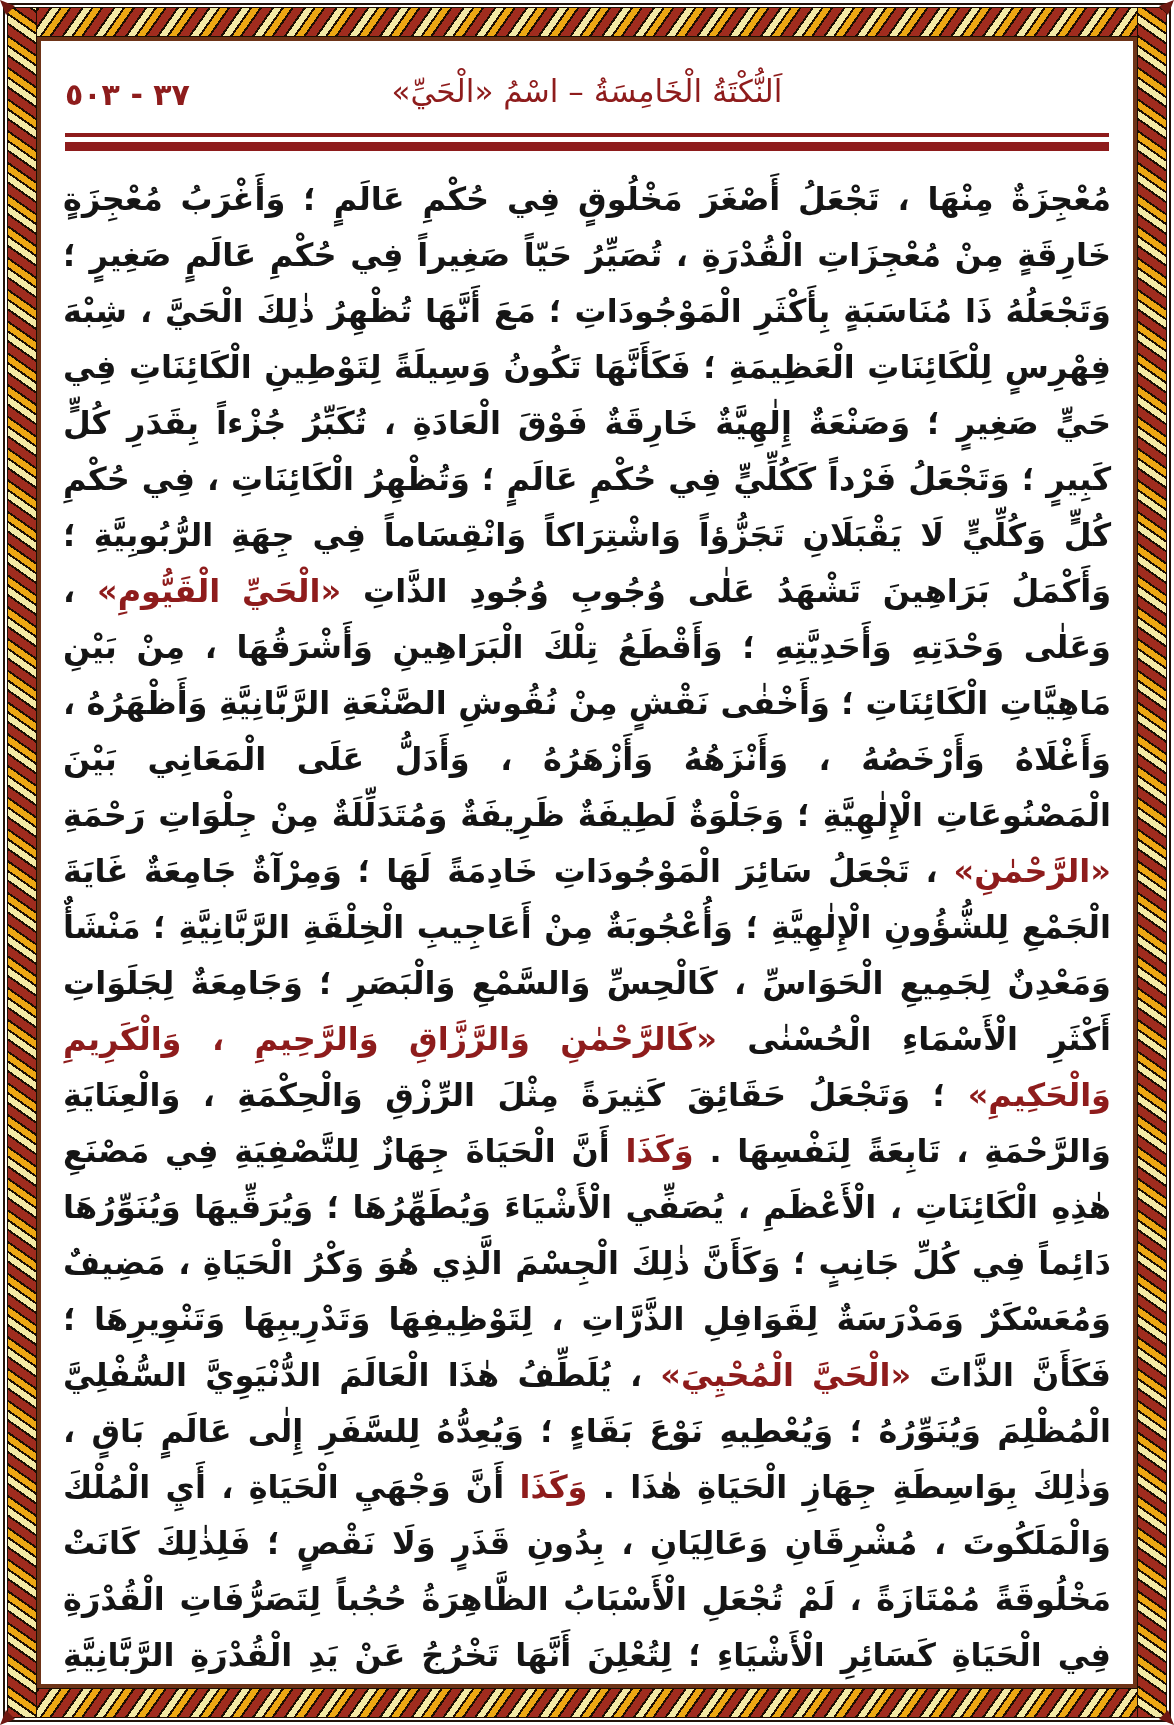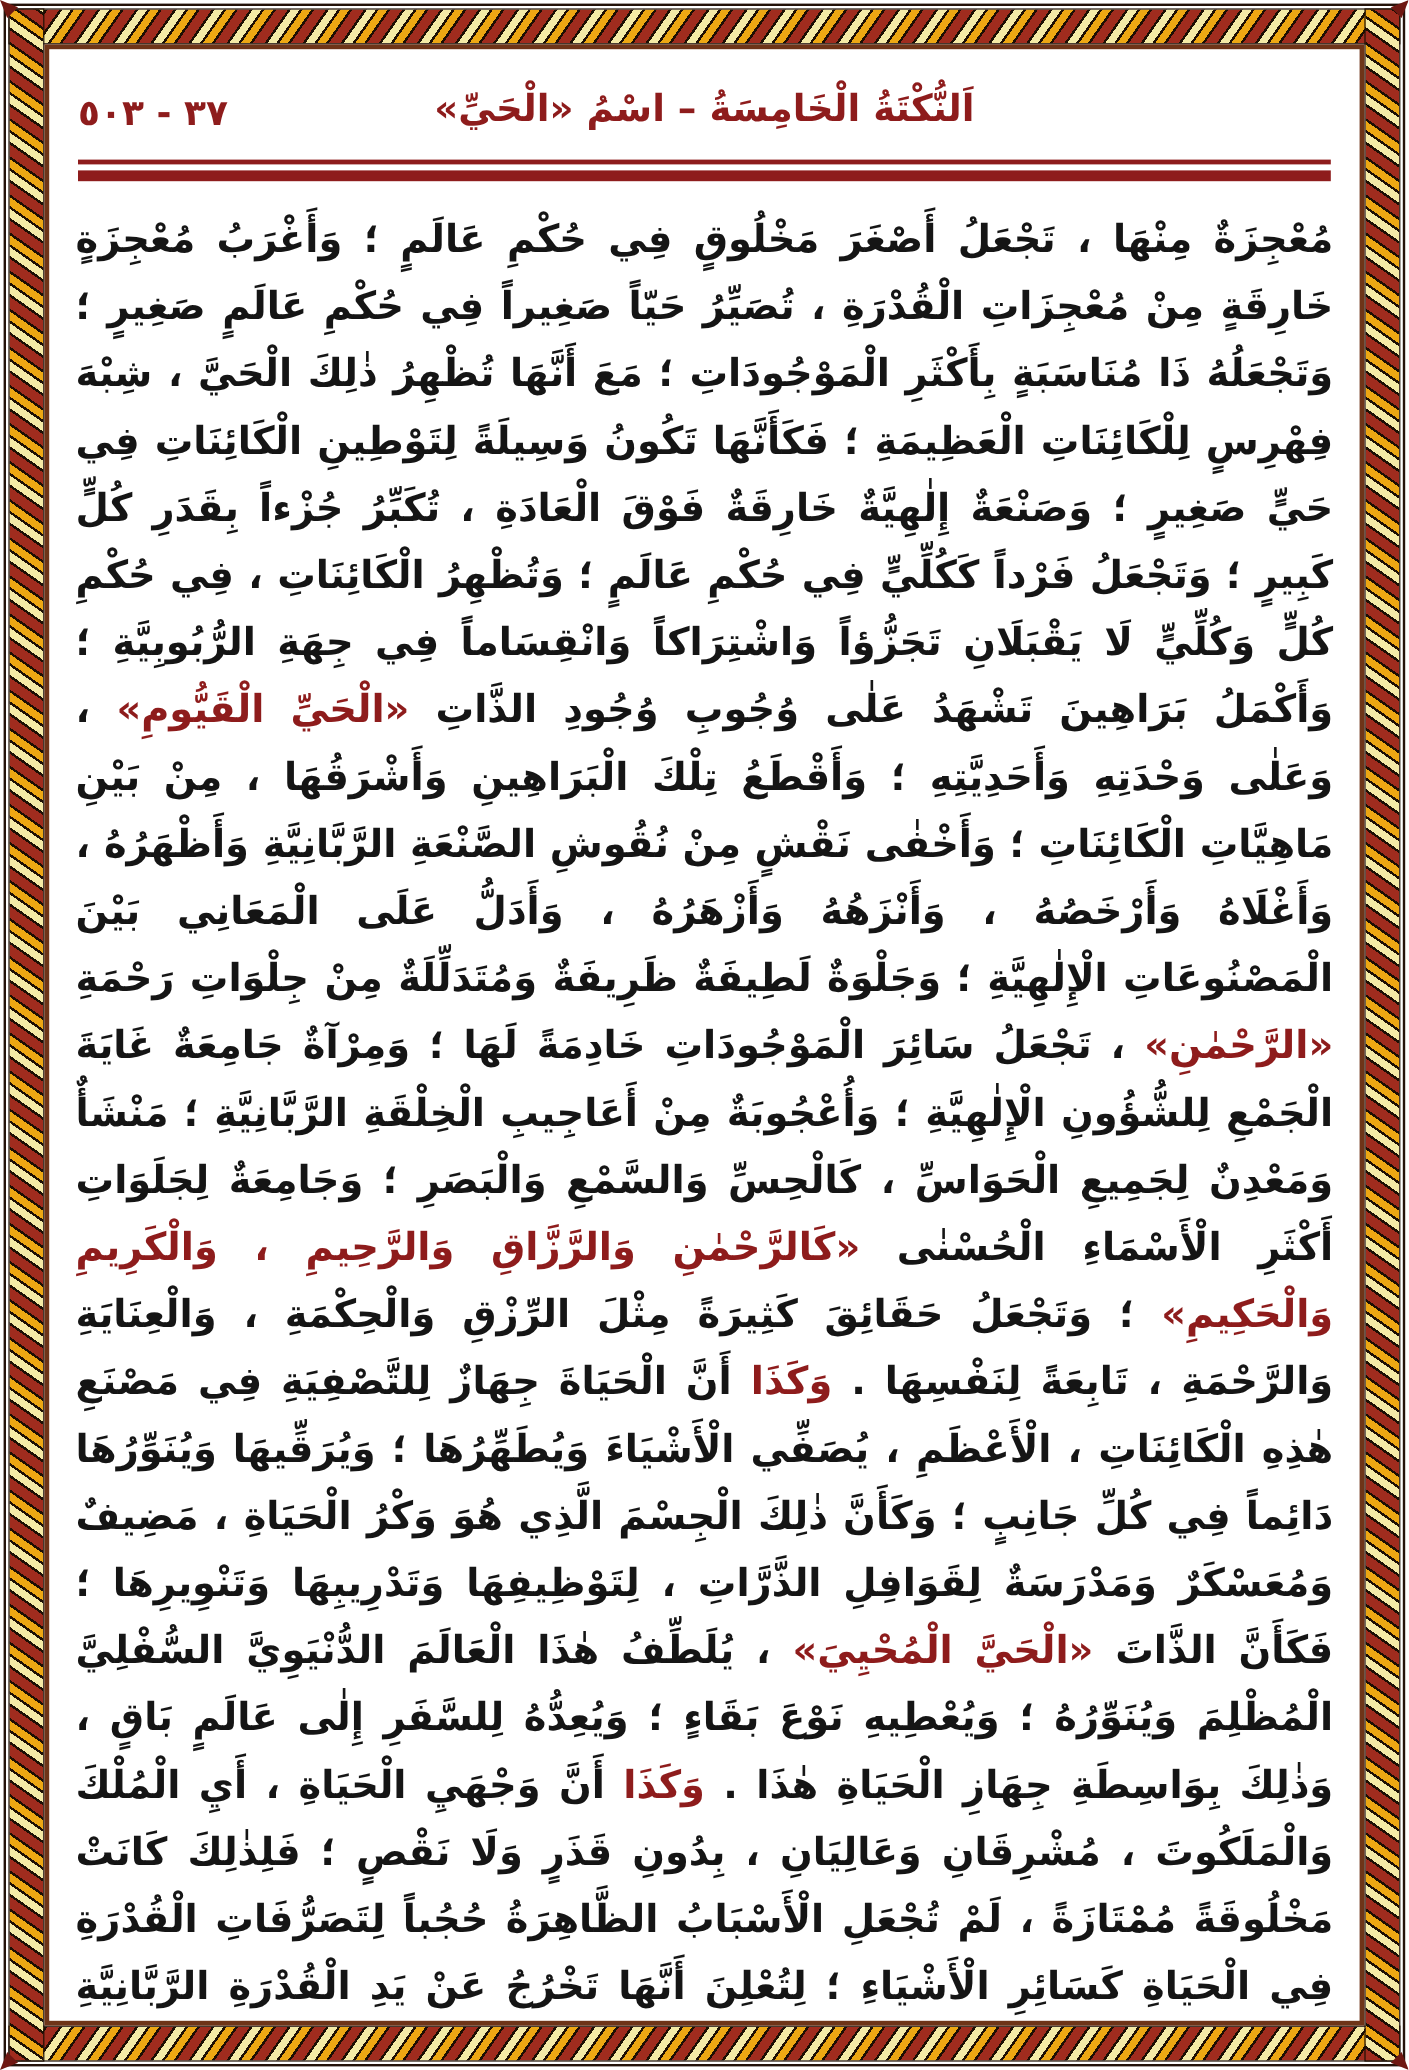--- a/index.html
+++ b/index.html
@@ -51,21 +51,21 @@
     direction:rtl;
   }
   .header{position:relative; height:92px;}
   .page-label{
     position:absolute; left:2px; top:36px;
     color:#8e1c1c; font-weight:bold; font-size:30px;
     direction:rtl; white-space:nowrap;
   }
   .page-title{
     padding-top:32px; text-align:center;
-    color:#8e1c1c; font-weight:bold; font-size:31px;
+    color:#8e1c1c; font-weight:normal; font-size:31px;
     direction:rtl;
   }
   .rule-thin{height:4px; background:#8e1c1c; margin:0 2px;}
   .rule-gap{height:5px;}
   .rule-thick{height:9px; background:#8e1c1c; margin:0 2px;}
   .body-text{
     direction:rtl;
     text-align:justify;
     font-size:32px;
     line-height:56px;

